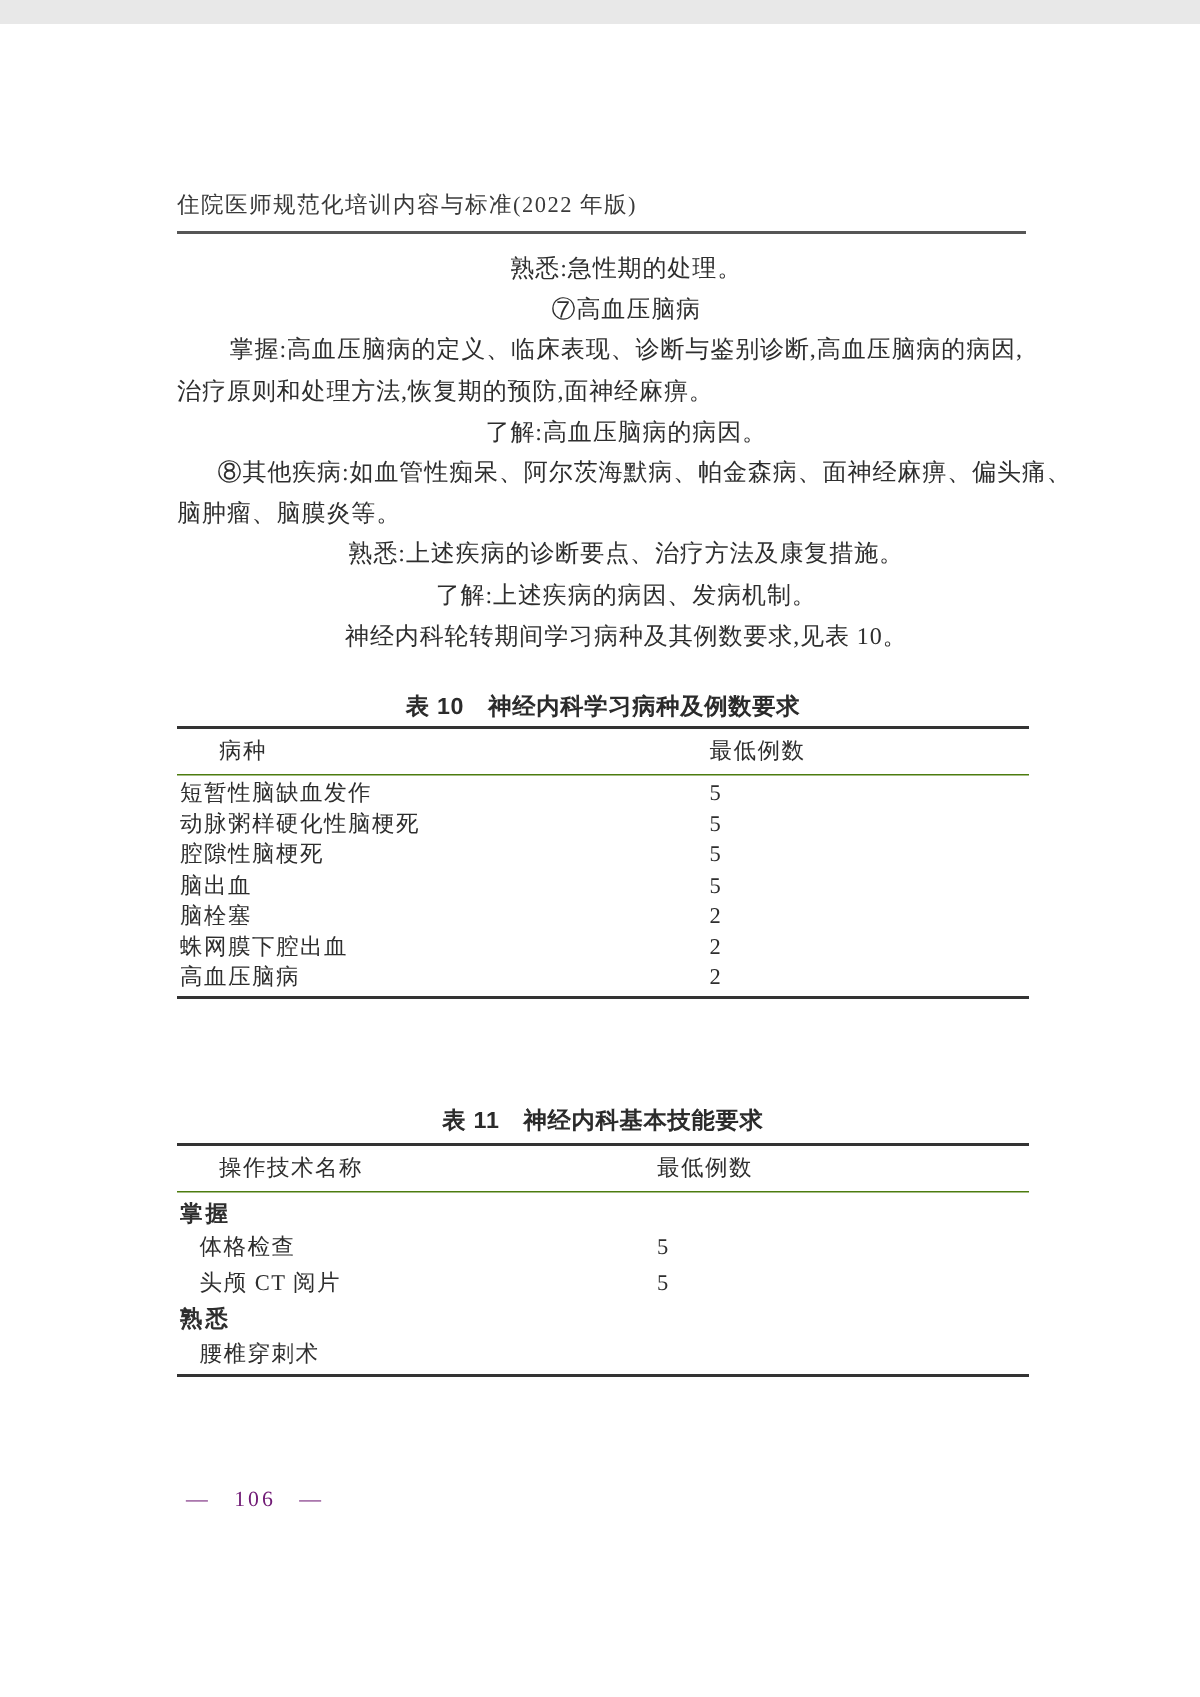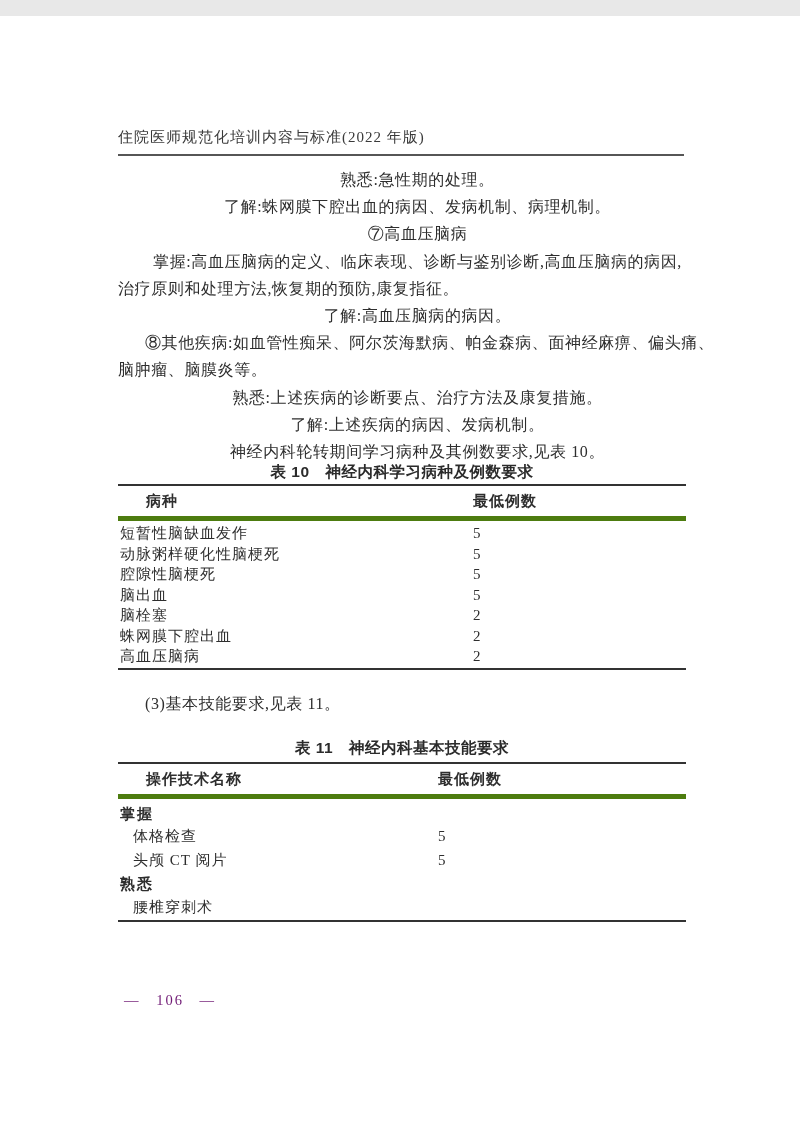--- a/index.html
+++ b/index.html
@@ -47,22 +47,22 @@
     position:absolute; left:118px; width:568px;
     border-top:2.5px solid #333;
     border-bottom:2.5px solid #333;
     font-size:15px; color:#2e2e2e;
   }
   .tbl10 { top:468px; }
   .tbl11 { top:746px; }
 
   .thead {
     position:relative; height:30px; line-height:30px;
-    font-weight:bold; letter-spacing:1px;
-    border-bottom:5px solid #4d7c0f;
+    font-weight:normal; letter-spacing:1px;
+    border-bottom:1px solid #4d7c0f;
     font-family:"Liberation Sans","DejaVu Sans",sans-serif;
   }
   .thead .c1 { padding-left:28px; }
 
   .trow { position:relative; letter-spacing:1px; }
   .tbl10 .trow { height:20.5px; line-height:20.5px; }
   .tbl11 .trow { height:23.4px; line-height:23.4px; }
 
   .c1 { display:inline-block; }
   .tbl10 .trow .c1 { padding-left:2px; }
@@ -98,24 +98,23 @@
 </style>
 </head>
 <body>
 
 <div class="page">
 
   <div class="page-header">住院医师规范化培训内容与标准(2022 年版)</div>
 
   <div class="body-text">
     <div class="bline ind">熟悉:急性期的处理。</div>
-    <div class="bline ind">了解:蛛网膜下腔出血的病因、发病机制、病理机制。</div>
     <div class="bline ind">⑦高血压脑病</div>
     <div class="bline ind">掌握:高血压脑病的定义、临床表现、诊断与鉴别诊断,高血压脑病的病因,</div>
-    <div class="bline">治疗原则和处理方法,恢复期的预防,康复指征。</div>
+    <div class="bline">治疗原则和处理方法,恢复期的预防,面神经麻痹。</div>
     <div class="bline ind">了解:高血压脑病的病因。</div>
     <div class="bline ind">⑧其他疾病:如血管性痴呆、阿尔茨海默病、帕金森病、面神经麻痹、偏头痛、</div>
     <div class="bline">脑肿瘤、脑膜炎等。</div>
     <div class="bline ind">熟悉:上述疾病的诊断要点、治疗方法及康复措施。</div>
     <div class="bline ind">了解:上述疾病的病因、发病机制。</div>
     <div class="bline ind">神经内科轮转期间学习病种及其例数要求,见表 10。</div>
   </div>
 
   <div class="tbl-title t10-title">表 10　神经内科学习病种及例数要求</div>
 
@@ -149,21 +148,20 @@
         <span class="c1">蛛网膜下腔出血</span>
         <span class="c2">2</span>
       </div>
       <div class="trow">
         <span class="c1">高血压脑病</span>
         <span class="c2">2</span>
       </div>
     </div>
   </div>
 
-  <div class="section-line">(3)基本技能要求,见表 11。</div>
 
   <div class="tbl-title t11-title">表 11　神经内科基本技能要求</div>
 
   <div class="tbl tbl11">
     <div class="thead">
       <span class="c1">操作技术名称</span>
       <span class="c2">最低例数</span>
     </div>
     <div class="rows">
       <div class="trow group">

